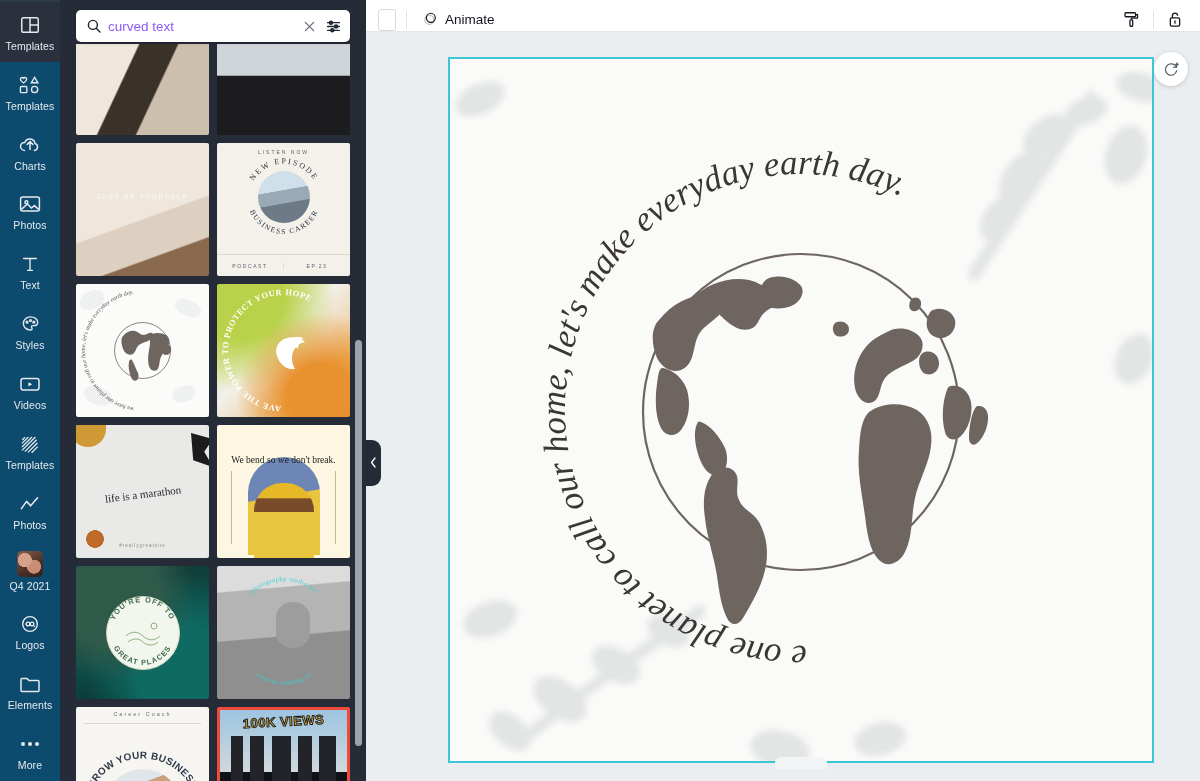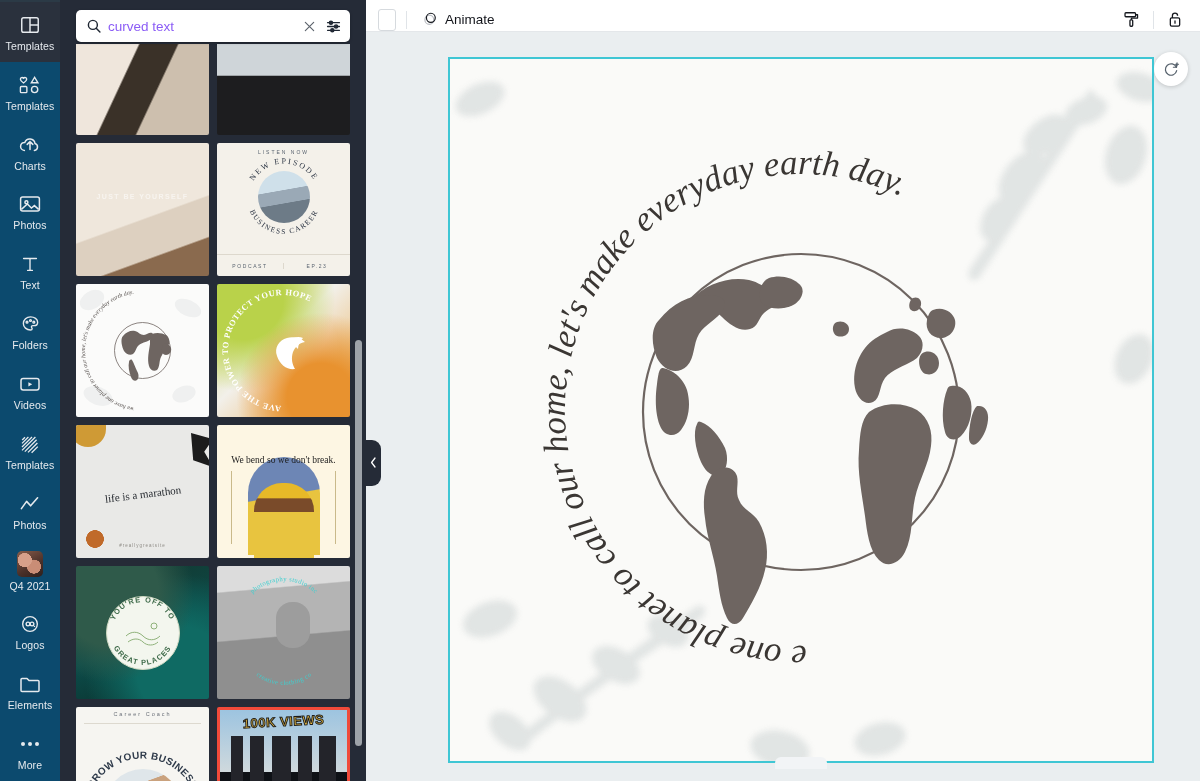--- a/index.html
+++ b/index.html
@@ -376,21 +376,21 @@
 
     <div class="rail-item">
       <span class="rail-ico">
         <svg width="23" height="22" viewBox="0 0 24 24" fill="none" stroke="#e6eaee" stroke-width="1.5">
           <path d="M12 4.2c-4.3 0-7.8 3.2-7.8 7.2s3.5 7.2 7.8 7.2c1.2 0 1.8-.7 1.8-1.5 0-.8-.8-1.2-.8-2 0-.8.6-1.3 1.5-1.3h1.3c2.2 0 4-1.6 4-3.8 0-3.3-3.5-5.8-7.8-5.8z"></path>
           <circle cx="8.2" cy="10" r="1"></circle>
             <circle cx="12" cy="8.2" r="1"></circle>
             <circle cx="15.6" cy="10" r="1"></circle>
         </svg>
       </span>
-      <span class="rail-label">Folders</span>
+      <span class="rail-label">Styles</span>
     </div>
 
     <div class="rail-item">
       <span class="rail-ico">
         <svg width="24" height="18" viewBox="0 0 24 18" fill="none" stroke="#e6eaee" stroke-width="1.5">
           <rect x="3" y="3.6" width="18" height="11.4" rx="2.2"></rect>
           <path d="M10.4 7.2v4.2l3.8-2.1z" fill="#e6eaee" stroke="none"></path>
         </svg>
       </span>
       <span class="rail-label">Videos</span>

